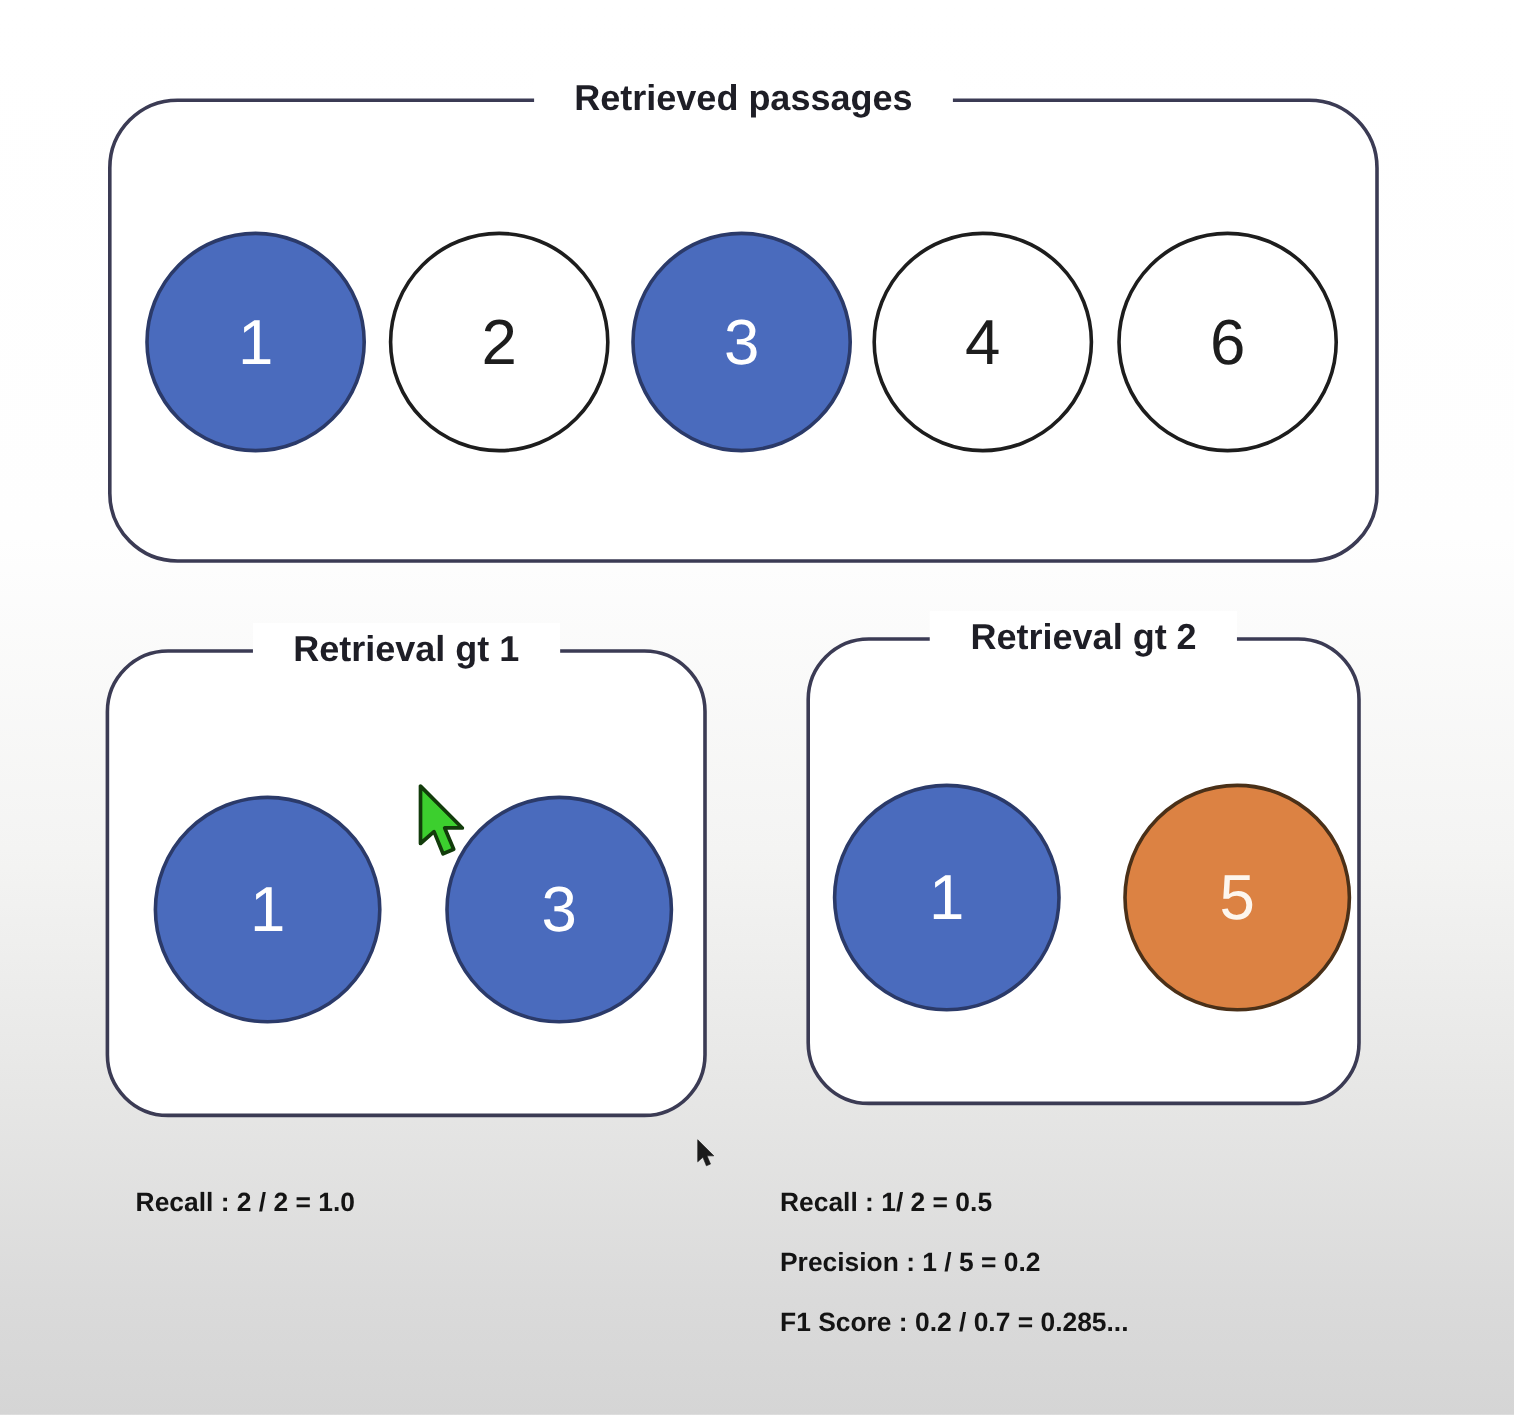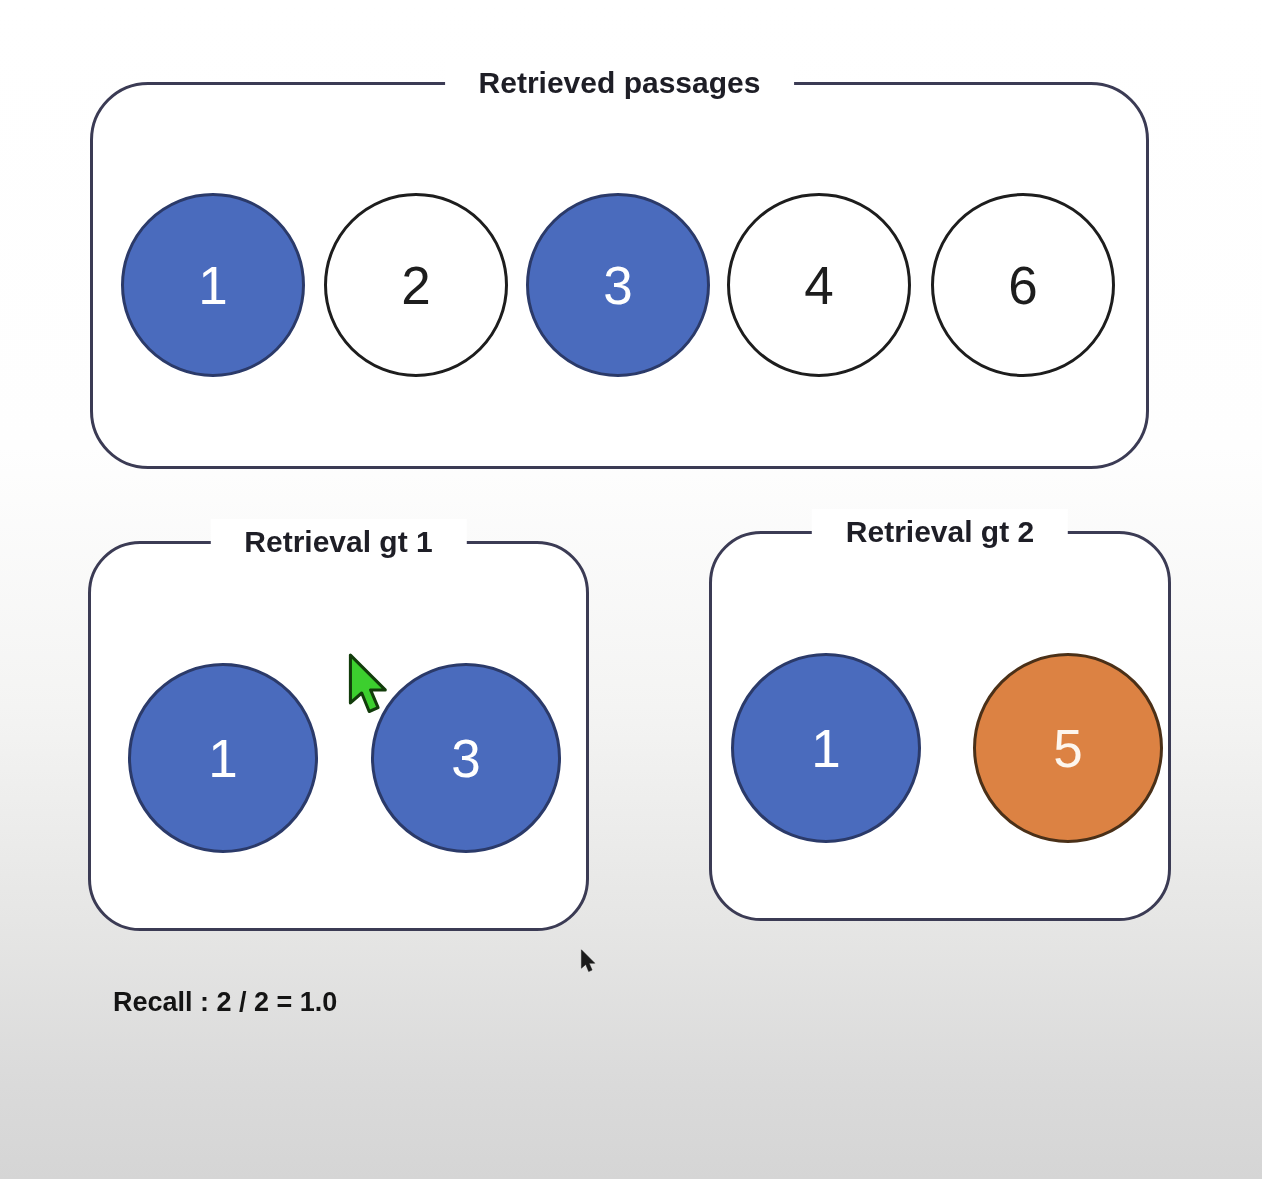--- a/index.html
+++ b/index.html
@@ -15,21 +15,21 @@
       #e6e6e5 78%, #dadada 92%, #d5d5d5 100%);
   }
 
   .box {
     position: absolute;
     background: #ffffff;
     border: 3.5px solid #3b3b54;
   }
   .box-top   { left: 90px;  top: 82px;  width: 1053px; height: 381px; border-radius: 58px; }
   .box-gt1   { left: 88px;  top: 541px; width: 495px;  height: 384px; border-radius: 52px; text-align: center; }
-  .box-gt2   { left: 672px; top: 531px; width: 456px;  height: 384px; border-radius: 52px; margin-left: 37px; }
+  .box-gt2   { left: 672px; top: 531px; width: 456px;  height: 384px; border-radius: 52px; }
 
   .legend {
     position: absolute;
     top: -25px;
     left: 50%;
     transform: translateX(-50%);
     background: #ffffff;
     padding: 0 34px;
     height: 46px;
     line-height: 46px;
@@ -66,21 +66,21 @@
   .c-g1a { left: 37px;  }
   .c-g1b { left: 280px; }
 
   
   .box-gt2 .circle { width: 190px; height: 190px; top: 119px; }
   .c-g2a { left: 19px;  }
   .c-g2b { left: 261px; }
 
   .metrics {
     position: absolute;
-    font-size: 27px;
+    font-size: 22px;
     font-weight: 600;
     color: #141414;
     line-height: 50px;
     white-space: nowrap;
   }
   .metrics-left  { left: 113px; top: 977px; }
   .metrics-right { left: 650px; top: 977px; }
 
   .cursor { position: absolute; }
   .cursor-green { left: 347px; top: 652px; width: 41px; height: 67px; }
@@ -135,14 +135,19 @@
   </svg>
 
   <svg class="cursor cursor-black" viewBox="0 0 12 19">
     <polygon points="1,0.6 1,14.6 4.3,11.7 6.5,17.1 9.1,16 6.9,10.8 11.2,10.8" fill="#1b1b1b" stroke="#1b1b1b" stroke-width="0.4" stroke-linejoin="round"></polygon>
   </svg>
 
   <div class="metrics metrics-left">
     <div>Recall : 2 / 2 = 1.0</div>
   </div>
 
+  <div class="metrics metrics-right">
+    <div>Recall : 1/ 2 = 0.5</div>
+    <div>Precision : 1 / 5 = 0.2</div>
+    <div>F1 Score : 0.2 / 0.7 = 0.285...</div>
+  </div>
 
 </div>
 
 </body></html>

